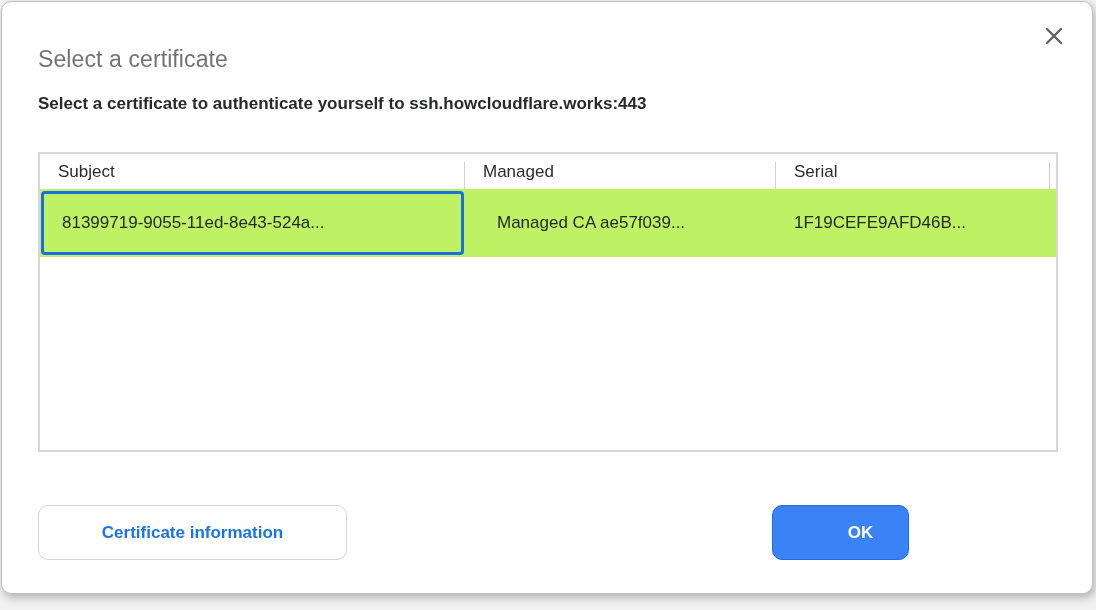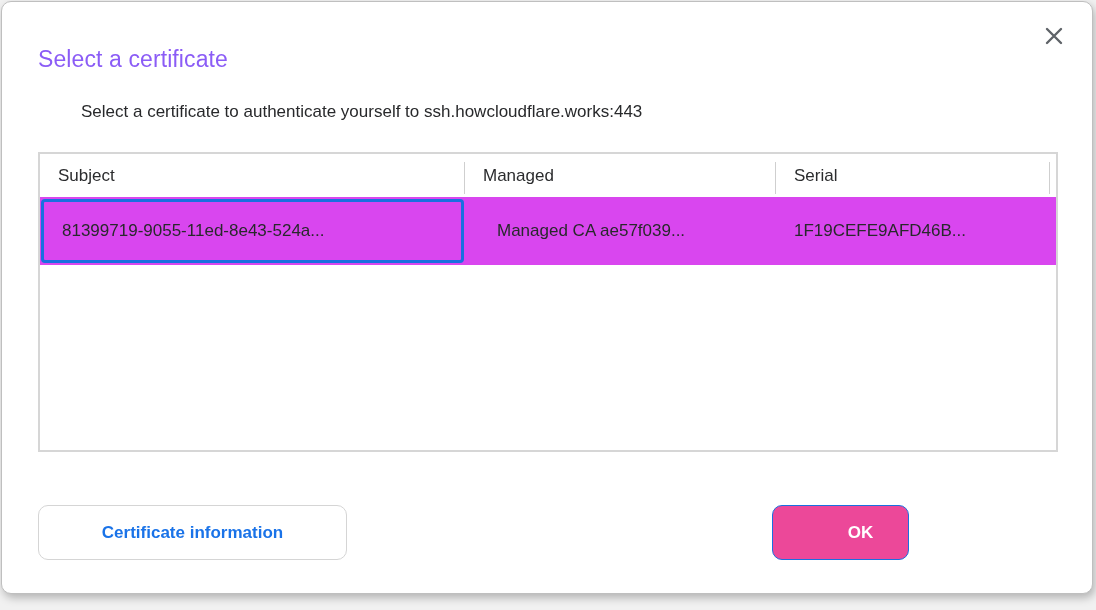--- a/index.html
+++ b/index.html
@@ -26,42 +26,41 @@
     display: flex; align-items: center; justify-content: center;
     cursor: pointer;
     background: transparent;
     border: none;
   }
   .dialog-title {
     position: absolute;
     left: 36px; top: 44px;
     font-size: 23px;
     font-weight: 400;
-    color: #8b5cf6;
+    color: #737373;
     letter-spacing: 0.1px;
   }
   .dialog-subtitle {
     position: absolute;
-    left: 36px; top: 100px;
+    left: 36px; top: 92px;
     font-size: 17px;
-    font-weight: 400;
+    font-weight: 700;
     color: #28292b;
-    margin-left: 43px;
   }
   .cert-table {
     position: absolute;
     left: 36px; top: 150px;
     width: 1020px; height: 300px;
     background: #ffffff;
     border: 2px solid #d6d6d6;
   }
   .table-header {
     position: relative;
     display: flex;
-    height: 43px;
+    height: 35px;
     align-items: center;
     background: #ffffff;
   }
   .th {
     font-size: 17px;
     color: #2b2c2e;
     font-weight: 400;
     padding-left: 18px;
     height: 100%;
     display: flex;
@@ -83,21 +82,21 @@
     width: 1px; height: 32px;
     background: #cfcfcf;
   }
   .table-row {
     position: relative;
     display: flex;
     height: 68px;
     align-items: center;
     cursor: pointer;
   }
-  .table-row.selected { background: #d946ef; }
+  .table-row.selected { background: #bef264; }
   .cell {
     font-size: 17px;
     color: #28292b;
     white-space: nowrap;
     overflow: hidden;
     display: flex;
     align-items: center;
     height: 100%;
   }
   .cell-subject { width: 425px; padding-left: 22px; }
@@ -123,21 +122,21 @@
     align-items: center;
     justify-content: center;
     cursor: pointer;
   }
   .btn-secondary {
     background: #ffffff;
     border: 1px solid #d5d5d5;
     color: #1a73e8;
   }
   .btn-primary {
-    background: #ec4899;
+    background: #3b82f6;
     border: 1px solid #1a6fe0;
     color: #ffffff;
     padding-left: 40px;
   }
   .btn-cert-info { left: 36px;  width: 309px; }
   .btn-ok       { left: 770px; width: 137px; }
   .btn-cancel   { left: 923px; width: 136px; }
 </style>
 </head>
 <body>

